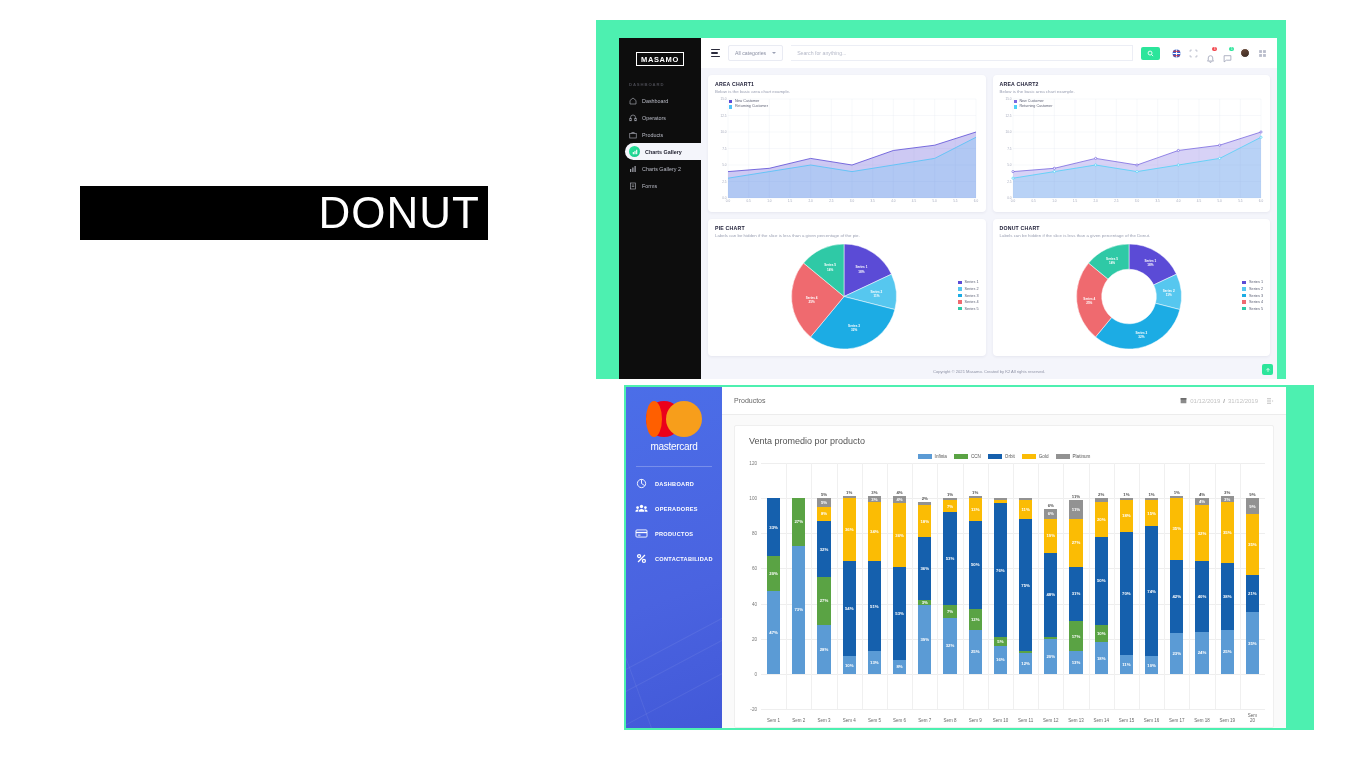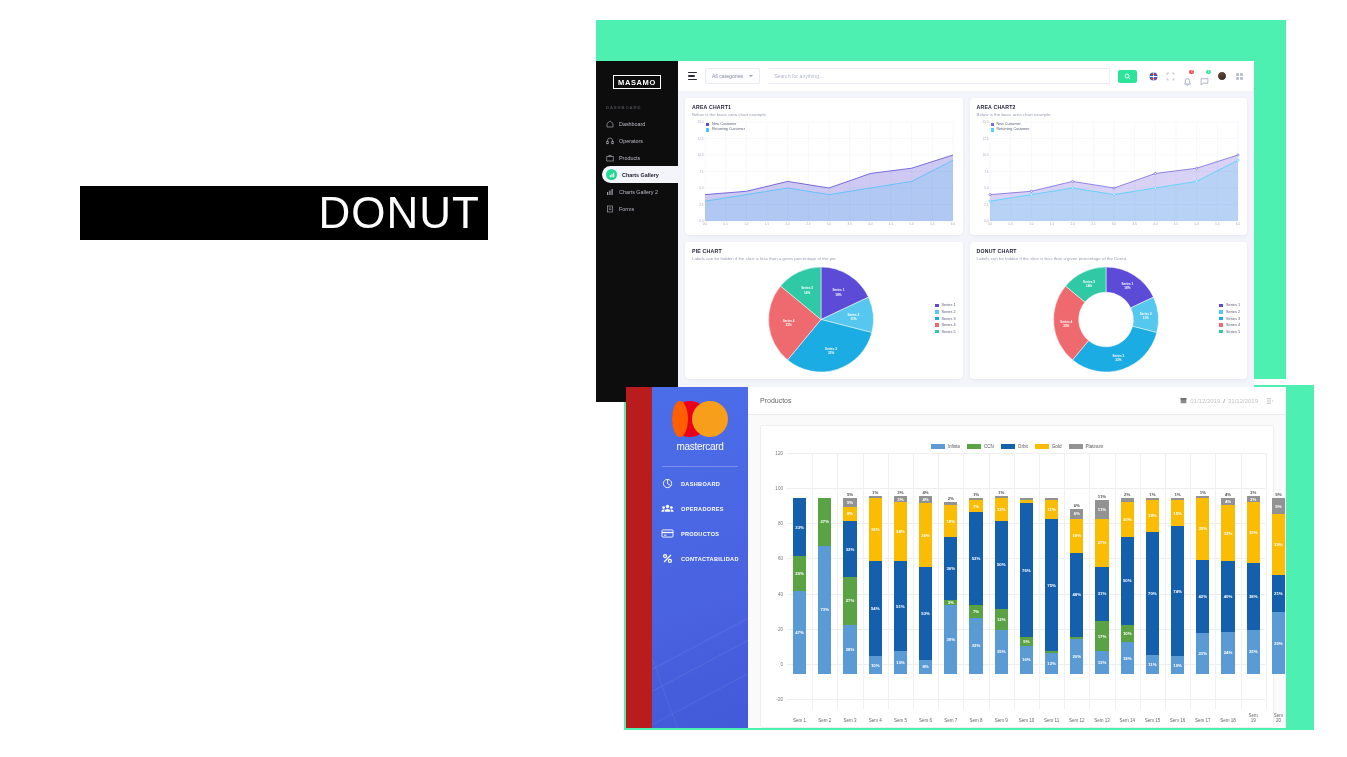--- a/index.html
+++ b/index.html
@@ -23,23 +23,23 @@
     font-weight: 300; padding-right: 8px; line-height: 1;
   }
 
   
   .green-panel { position: absolute; background: #4df0b0; }
   #panel-top { left: 596px; top: 20px; width: 690px; height: 359px; }
   #panel-bottom { left: 624px; top: 385px; width: 690px; height: 345px; }
 
   
   .dash-top {
-    position: absolute; left: 596px; top: 38px;
+    position: absolute; left: 619px; top: 38px;
     width: 658px; height: 341px; background: #3b82f6;
-    display: flex; overflow: hidden; margin-top: 23px;
+    display: flex; overflow: hidden;
   }
   .dt-sidebar {
     width: 82px; background: #0d0d0d; flex: 0 0 82px;
     position: relative; padding-top: 8px;
   }
   .dt-logo {
     margin: 6px auto 12px auto; width: 48px; height: 14px;
     border: 1.2px solid #fff; color: #fff;
     font-size: 7.5px; font-weight: 700; letter-spacing: .6px;
     display: flex; align-items: center; justify-content: center;
@@ -126,22 +126,22 @@
   }
   .scroll-top {
     position: absolute; right: 4px; bottom: 4px; width: 11px; height: 11px;
     background: #2ce59b; border-radius: 2px; display: flex;
     align-items: center; justify-content: center; color: #fff; font-size: 6px;
   }
 
   
   .dash-bot {
     position: absolute; left: 626px; top: 387px;
-    width: 660px; height: 341px; background: #b91c1c;
-    display: flex; overflow: hidden; padding-left: 26px;
+    width: 660px; height: 341px; background: #fde047;
+    display: flex; overflow: hidden;
   }
   .db-sidebar {
     width: 96px; flex: 0 0 96px;
     background: linear-gradient(160deg,#4b6ee8 0%,#4a63e0 60%,#4259d8 100%);
     position: relative; overflow: hidden;
   }
   .db-sidebar .bgline { position: absolute; background: rgba(255,255,255,.07); }
   .mc-logo-wrap { padding: 14px 0 6px 0; display: flex; flex-direction: column; align-items: center; }
   .mc-circles { position: relative; width: 56px; height: 36px; }
   .mc-c { position: absolute; top: 0; width: 36px; height: 36px; border-radius: 50%; }
@@ -632,20 +632,21 @@
           <span class="sep">/</span>
           <span>31/12/2019</span>
         </div>
         <svg width="8" height="8" viewBox="0 0 16 16" fill="none" stroke="#a5a5a5" stroke-width="1.4">
             <path d="M2 3.5h8M2 8h8M2 12.5h8"></path>
             <path d="M13 6l1.5 2L13 10" fill="#a5a5a5" stroke="none"></path>
           </svg>
       </div>
 
       <div class="db-card">
+        <div class="db-card-title">Venta promedio por producto</div>
         <div class="bar-legend">
             <div class="bl-item">
               <span class="bl-sw" style="background:#5b9bd5"></span>
               <span>Infinia</span>
             </div>
             <div class="bl-item">
               <span class="bl-sw" style="background:#5aa344"></span>
               <span>CCN</span>
             </div>
             <div class="bl-item">

